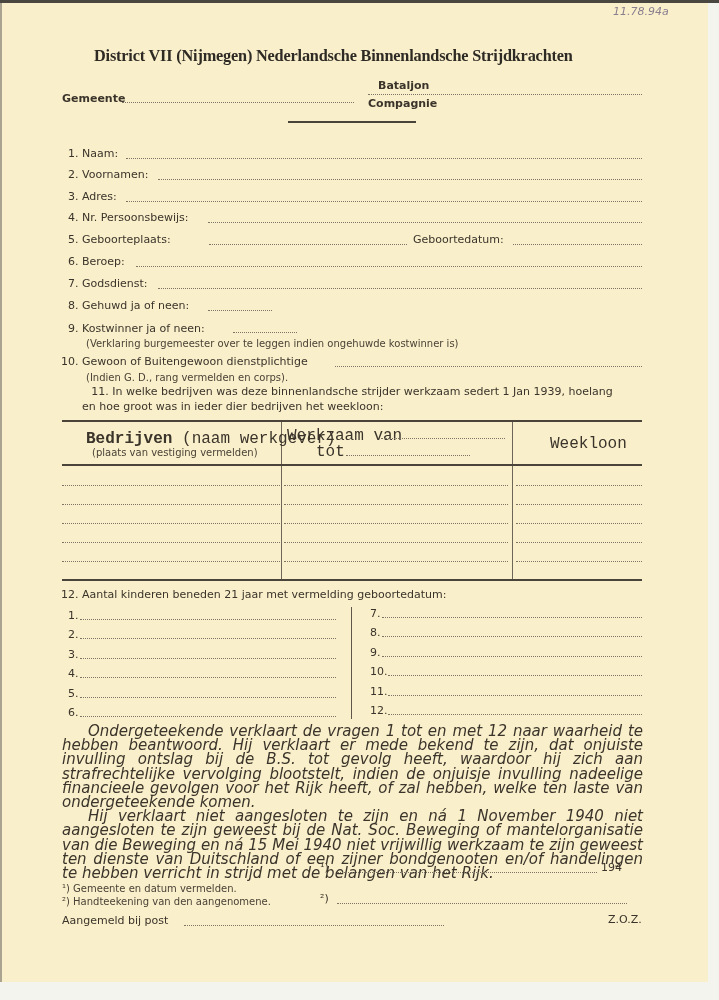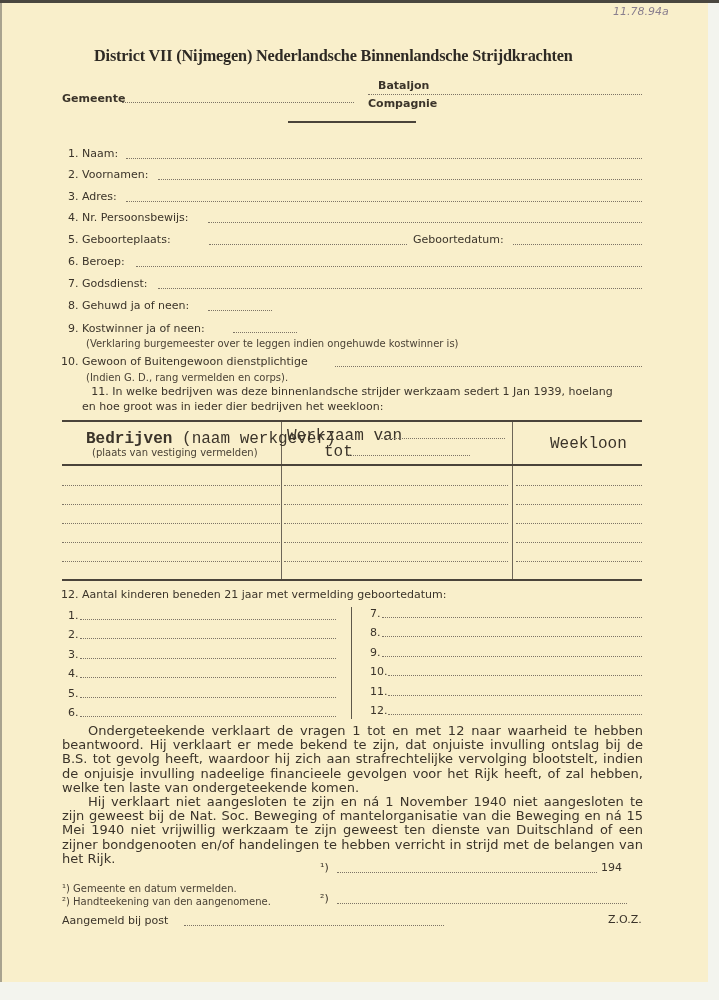--- a/index.html
+++ b/index.html
@@ -18,21 +18,21 @@
   }
   .abs { position: absolute; white-space: nowrap; }
   .archive-no { left: 611px; top: 2px; font-family: "DejaVu Sans", sans-serif; font-size: 11px; color: #8a7f8e; font-style: italic; }
   .title { left: 92px; top: 42px; font-family: "Liberation Serif", serif; font-size: 17.5px; font-weight: bold; color: #2e2a24; letter-spacing: -0.2px; transform: scaleX(0.93); transform-origin: left; }
   .label { font-size: 11px; color: #3b342a; font-family: "DejaVu Sans", sans-serif; }
   .label.b { font-weight: bold; }
   .small { font-size: 10px; color: #4a4236; font-family: "DejaVu Sans", sans-serif; }
   .dots { position: absolute; height: 0; border-bottom: 1px dotted #7d7466; }
   .rule { position: absolute; background: #4b443a; }
   .vline { position: absolute; width: 1px; background: #6e6658; }
-  .para { position: absolute; left: 60px; width: 581px; font-family: "DejaVu Sans", sans-serif; font-size: 13px; line-height: 14.2px; color: #3b342a; text-align: justify; }
+  .para { position: absolute; left: 60px; width: 581px; font-family: "DejaVu Sans", sans-serif; font-size: 15px; line-height: 14.2px; color: #3b342a; text-align: justify; font-style: italic; }
   .para p { margin: 0; text-indent: 26px; }
   .th { font-family: Liberation Mono, monospace; font-size: 16px; color: #3b342a; }
 </style>
 </head>
 <body>
 
 <div class="topbar"></div>
 
 <div class="paper">
 
@@ -86,21 +86,21 @@
   <div>
     <div class="rule" style="left:60px;top:417px;width:580px;height:2px;"></div>
     <div class="vline" style="left:279px;top:419px;height:157px;"></div>
     <div class="vline" style="left:510px;top:419px;height:157px;"></div>
 
     <div class="abs th" style="left:84px;top:427px;"><b>Bedrijven</b> <span>(naam werkgever)</span></div>
     <div class="abs small" style="left:90px;top:444px;">(plaats van vestiging vermelden)</div>
 
     <div class="abs th" style="left:285px;top:424px;">Werkzaam van</div>
     <div class="dots" style="left:379px;top:435px;width:124px;"></div>
-    <div class="abs th" style="left:322px;top:440px;">tot</div>
+    <div class="abs th" style="left:314px;top:440px;">tot</div>
     <div class="dots" style="left:344px;top:452px;width:124px;"></div>
 
     <div class="abs th" style="left:548px;top:432px;">Weekloon</div>
 
     <div class="rule" style="left:60px;top:461px;width:580px;height:2px;"></div>
 
     <div id="table-rows">
         <div>
           <div class="dots" style="left: 60px; top: 482px; width: 218px;"></div>
           <div class="dots" style="left: 282px; top: 482px; width: 224px;"></div>

